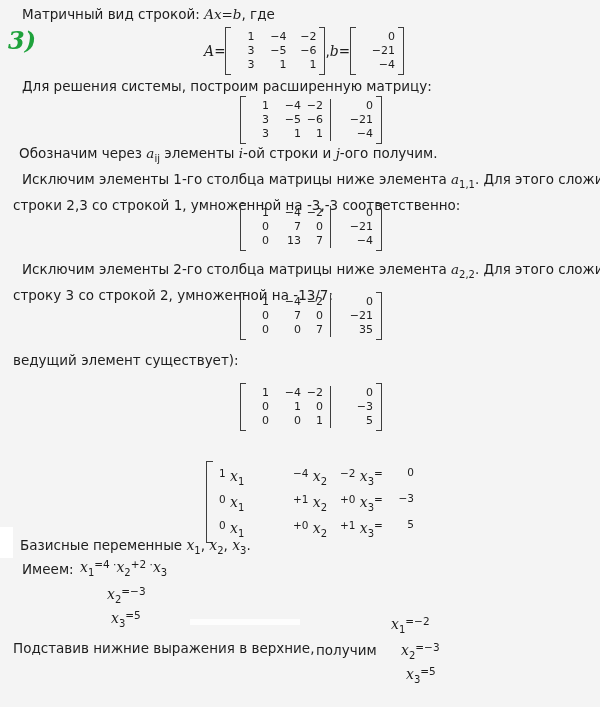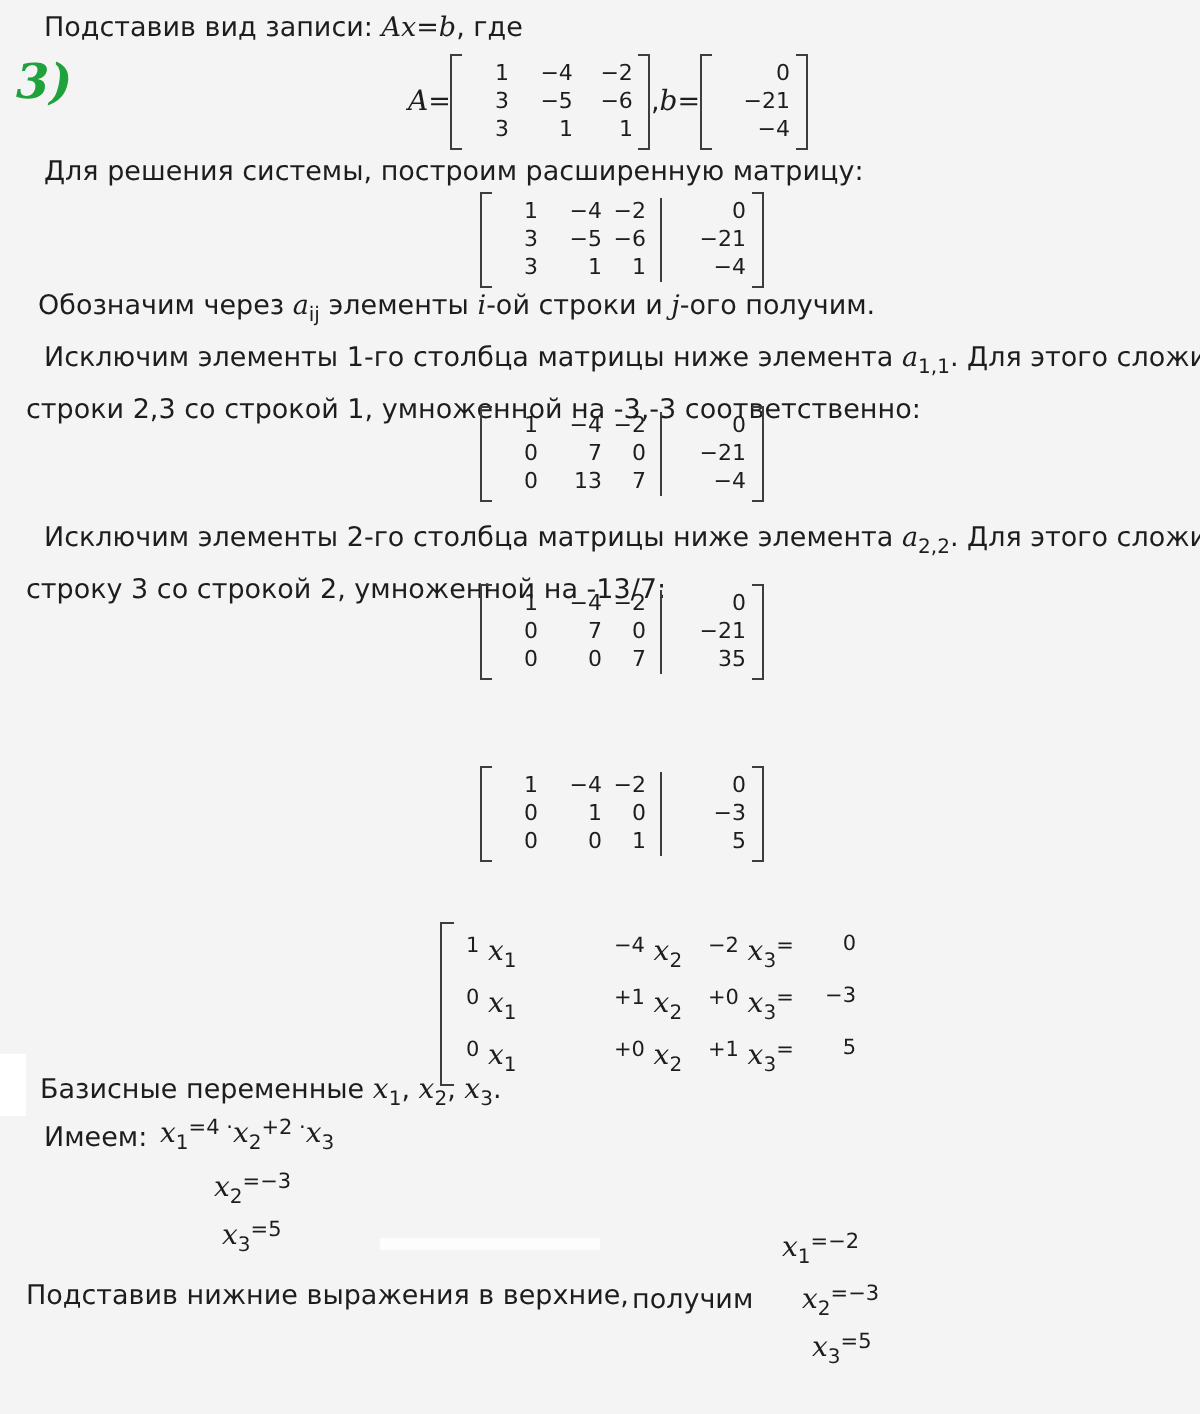--- a/index.html
+++ b/index.html
@@ -42,21 +42,21 @@
   .coef{font-size:10.5px;position:relative;top:-4px;white-space:pre;}
   .mv{font-family:"DejaVu Serif","Liberation Serif",serif;font-style:italic;font-size:14px;}
   .eqline{white-space:pre;}
   .wbox{background:#ffffff;}
 </style>
 </head>
 <body>
 
 <div class="page">
 
-  <div class="abs line" style="left:22px;top:6px;"><span>Подставив вид записи: </span><span class="pm">Ax=b</span><span>, где</span></div>
+  <div class="abs line" style="left:22px;top:6px;"><span>Матричный вид строкой: </span><span class="pm">Ax=b</span><span>, где</span></div>
 
   <div class="abs itemno" style="left:8px;top:26px;color:#1fa23c;">3)</div>
 
   <div class="abs ablock" style="left:204px;top:27px;">
     <span class="pm">A</span>
       <span>=</span>
       <span class="matrix">
         <span class="brl"></span>
         <span class="mg g3">
           <span class="mc">1</span>
@@ -150,20 +150,21 @@
         <span class="mc">−21</span>
         <span class="mc">0</span>
         <span class="mc">0</span>
         <span class="mc">7</span>
         <span class="mc">35</span>
       </span>
       <span class="brr"></span>
   </div>
 
   <div class="abs wrap2" style="left:13px;top:347px;">
+    <span class="l">ведущий элемент существует):</span>
   </div>
 
   <div class="abs matrix" style="left:240px;top:383px;">
     <span class="brl"></span>
       <span class="mg g4 aug">
         <span class="mc">1</span>
         <span class="mc">−4</span>
         <span class="mc">−2</span>
         <span class="mc">0</span>
         <span class="mc">0</span>
@@ -172,21 +173,21 @@
         <span class="mc">−3</span>
         <span class="mc">0</span>
         <span class="mc">0</span>
         <span class="mc">1</span>
         <span class="mc">5</span>
       </span>
       <span class="brr"></span>
   </div>
 
 
-  <div class="abs sys" style="left:220px;top:461px;">
+  <div class="abs sys" style="left:206px;top:461px;">
     <span class="sysbr"></span>
     <span class="sysrows">
       <span class="srow">
           <span class="term t1"><span class="coef">1</span> <span class="mv">x</span><sub>1</sub></span>
           <span class="term t2"><span class="coef">−4</span> <span class="mv">x</span><sub>2</sub></span>
           <span class="term t3"><span class="coef">−2</span> <span class="mv">x</span><sub>3</sub><span class="coef">=</span></span>
           <span class="srhs coef">0</span>
         </span>
       <span class="srow">
           <span class="term t1"><span class="coef">0</span> <span class="mv">x</span><sub>1</sub></span>

